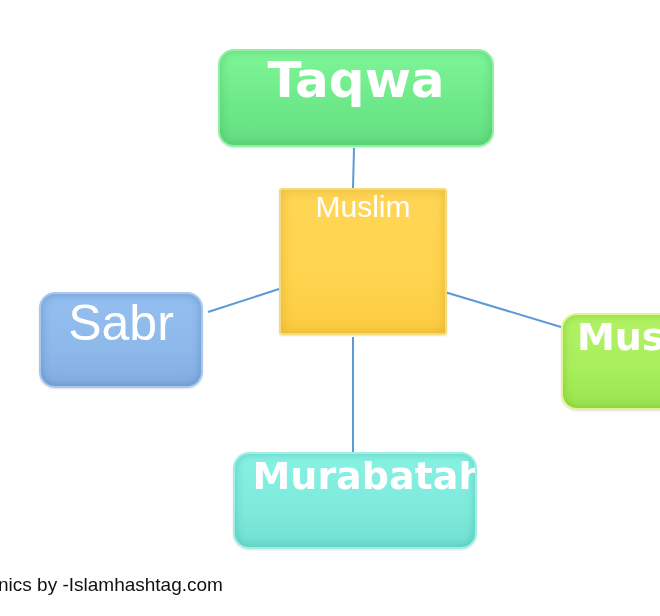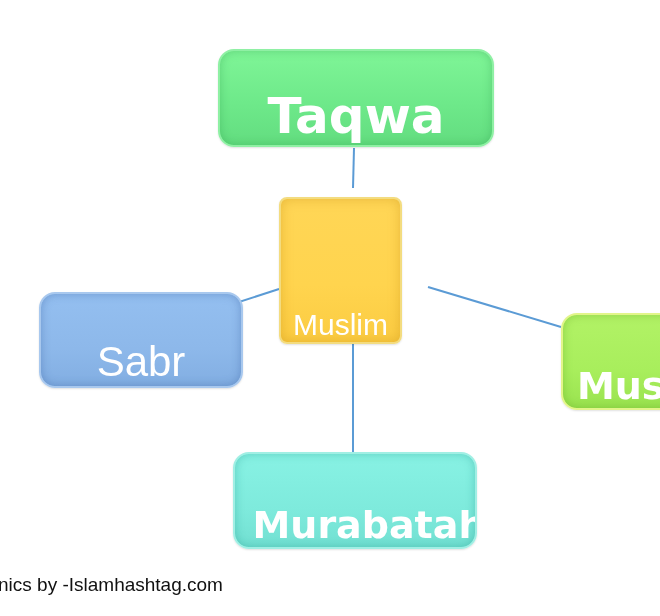--- a/index.html
+++ b/index.html
@@ -6,47 +6,47 @@
     body {
       width:660px; height:616px; overflow:hidden; position:relative;
       background:#ffffff;
       font-family: "DejaVu Sans", "Liberation Sans", sans-serif;
     }
     svg.connectors { position:absolute; left:0; top:0; width:660px; height:616px; }
     .node {
       position:absolute;
       box-sizing:border-box;
       border-radius:16px;
-      display:flex; align-items:flex-end; justify-content:center;
+      display:flex; align-items:flex-start; justify-content:center;
       color:#ffffff;
       white-space:nowrap;
       overflow:hidden;
     }
     .node span { display:block; }
     .taqwa {
       left:218px; top:49px; width:276px; height:98px;
       background:linear-gradient(180deg,#7ff597 0%,#6ee98a 55%,#63dd80 100%);
       border:2px solid #8ff0a4;
       box-shadow: inset 0 0 10px rgba(40,150,70,0.35), 0 1px 2px rgba(0,0,0,0.12);
       font-weight:bold; font-size:50px;
     }
     .muslim {
-      left:279px; top:197px; width:123px; height:147px;
+      left:279px; top:188px; width:168px; height:147px;
       background:linear-gradient(180deg,#ffd656 0%,#ffd44e 60%,#fbcc42 100%);
       border:2px solid #f3dc80;
       box-shadow: inset 0 0 12px rgba(190,130,10,0.35), 0 1px 2px rgba(0,0,0,0.12);
       font-size:30px; font-family:"Liberation Sans", sans-serif;
-      border-radius:8px;
+      border-radius:3px;
     }
     .sabr {
-      left:39px; top:292px; width:204px; height:96px;
+      left:39px; top:292px; width:164px; height:96px;
       background:linear-gradient(180deg,#94bff0 0%,#8db8ea 60%,#82aee2 100%);
       border:2px solid #a8c8ee;
       box-shadow: inset 0 0 10px rgba(40,80,150,0.35), 0 1px 2px rgba(0,0,0,0.12);
-      font-size:42px; font-family:"Liberation Sans", sans-serif;
+      font-size:50px; font-family:"Liberation Sans", sans-serif;
     }
     .musa {
       left:561px; top:313px; width:120px; height:97px;
       background:linear-gradient(180deg,#b2f266 0%,#a8ee5c 60%,#9ae350 100%);
       border:2px solid #e2f58a;
       box-shadow: inset 0 0 10px rgba(80,150,20,0.35), 0 1px 2px rgba(0,0,0,0.12);
       font-weight:bold; font-size:38px;
       justify-content:flex-start; padding-left:14px;
     }
     .murabatah {

